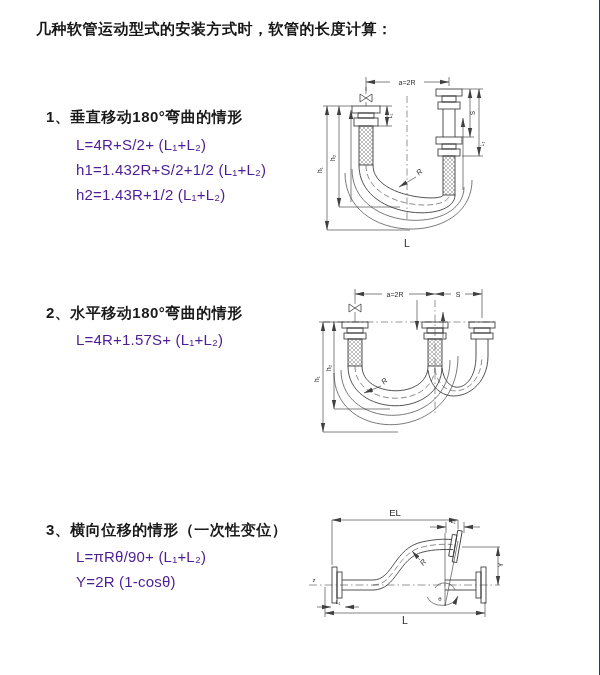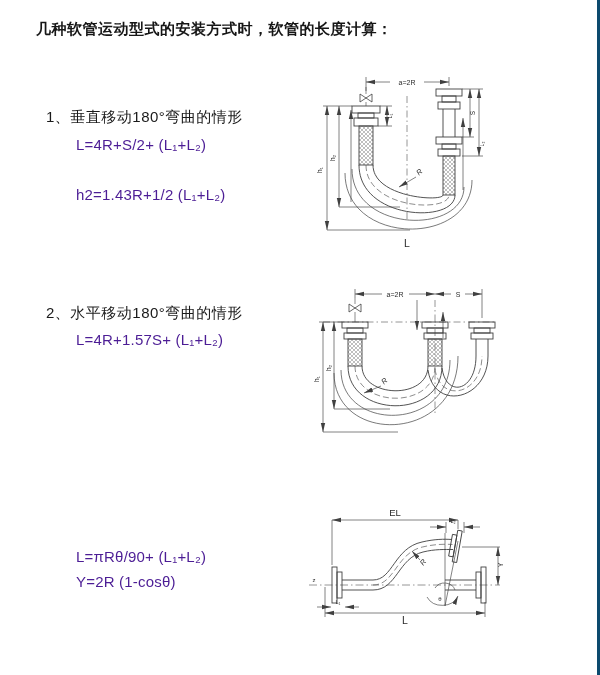--- a/index.html
+++ b/index.html
@@ -1,41 +1,43 @@
 <!DOCTYPE html>
 <html><head>
 <meta charset="utf-8">
 <style>
   html,body{margin:0;padding:0;background:#eee;}
   .page{
     position:relative;width:600px;height:675px;background:#ffffff;
     font-family:"Liberation Sans","DejaVu Sans",sans-serif;color:#1e1e1e;
     overflow:hidden;margin:0 auto;
-    border-right:3px solid #0c4a6e;box-sizing:border-box;
+    border-right:1px solid #0c4a6e;box-sizing:border-box;
   }
   .title{position:absolute;left:36px;top:20px;font-size:15px;font-weight:bold;letter-spacing:.5px;color:#161616;}
-  .sec-heading{position:absolute;font-size:15px;font-weight:normal;letter-spacing:.5px;color:#1a1a1a;}
+  .sec-heading{position:absolute;font-size:15px;font-weight:bold;letter-spacing:.5px;color:#1a1a1a;}
   .formula{position:absolute;font-size:15px;font-weight:normal;letter-spacing:.2px;color:#4c1d95;white-space:pre;}
   .diag{position:absolute;}
   .diag text{fill:#2b2b2b;font-family:"Liberation Sans","DejaVu Sans",sans-serif;}
 </style>
 </head>
 <body>
 
 <div class="page">
 
   <div class="title">几种软管运动型式的安装方式时，软管的长度计算：</div>
 
   <div class="sec-heading" style="left:46px;top:108px">1、垂直移动180°弯曲的情形</div>
   <div class="formula" style="left:76px;top:136px">L=4R+S/2+ (L₁+L₂)</div>
+  <div class="formula" style="left:76px;top:161px">h1=1.432R+S/2+1/2 (L₁+L₂)</div>
   <div class="formula" style="left:76px;top:186px">h2=1.43R+1/2 (L₁+L₂)</div>
 
   <div class="sec-heading" style="left:46px;top:304px">2、水平移动180°弯曲的情形</div>
   <div class="formula" style="left:76px;top:331px">L=4R+1.57S+ (L₁+L₂)</div>
 
+  <div class="sec-heading" style="left:46px;top:521px">3、横向位移的情形（一次性变位）</div>
   <div class="formula" style="left:76px;top:548px">L=πRθ/90+ (L₁+L₂)</div>
   <div class="formula" style="left:76px;top:573px">Y=2R (1-cosθ)</div>
 
   <svg class="diag" style="left:302px;top:70px" width="200" height="190" viewBox="0 0 200 190">
     <defs>
       <marker id="a1" markerWidth="10" markerHeight="8" refX="9" refY="3" orient="auto-start-reverse" markerUnits="userSpaceOnUse">
         <path d="M0 0.8 L9 3 L0 5.2 Z" fill="#404040"></path>
       </marker>
       <pattern id="br1" width="4" height="4" patternUnits="userSpaceOnUse">
         <path d="M0 4 L4 0 M0 0 L4 4" stroke="#8a8a8a" stroke-width="0.55" fill="none"></path>

